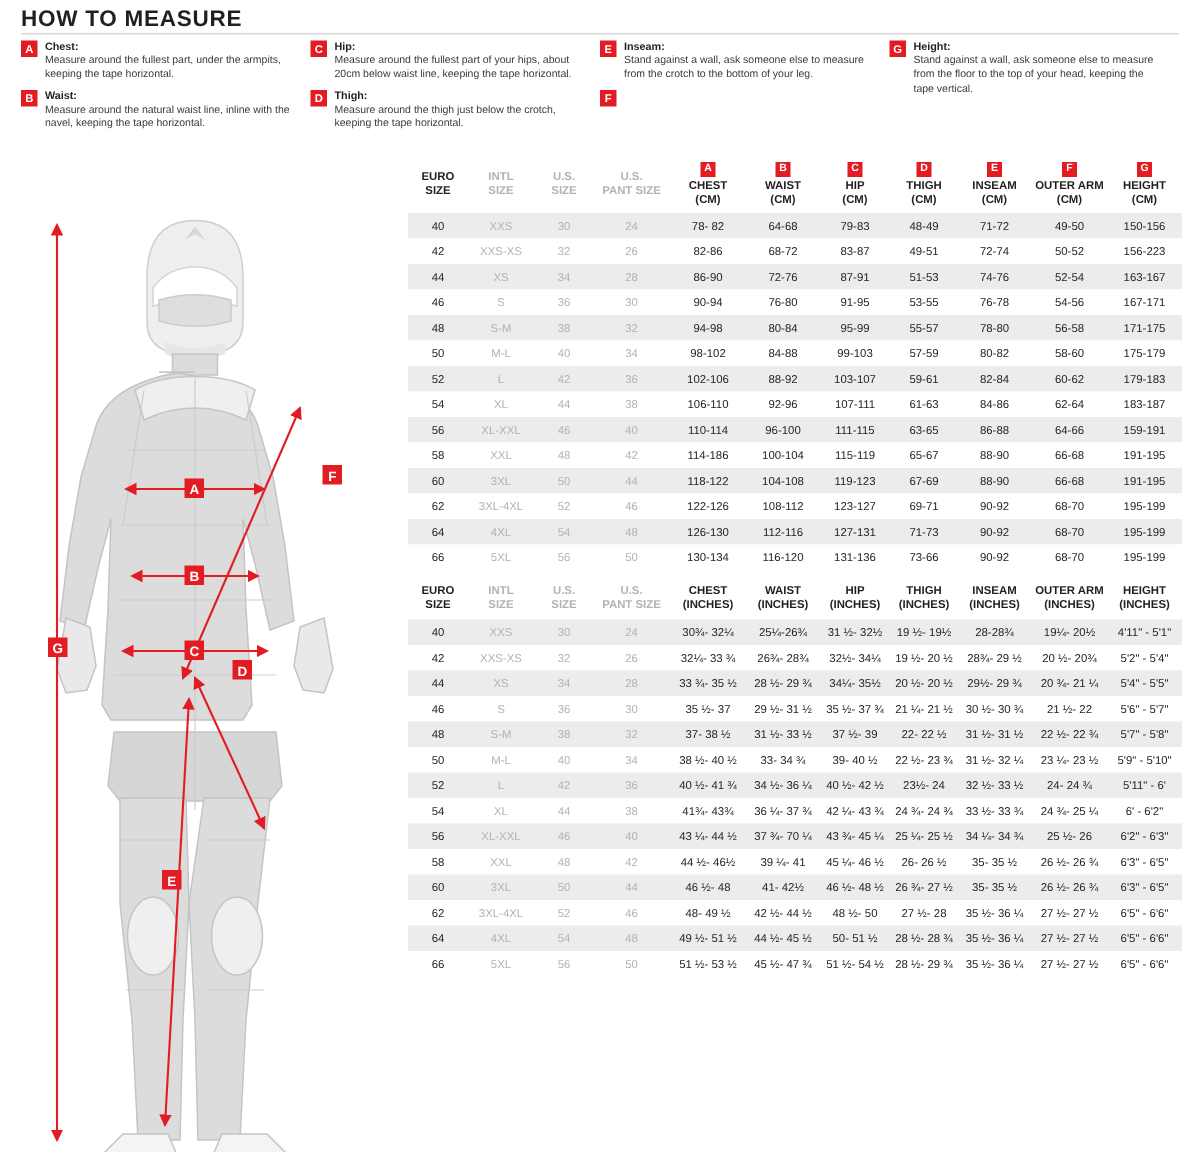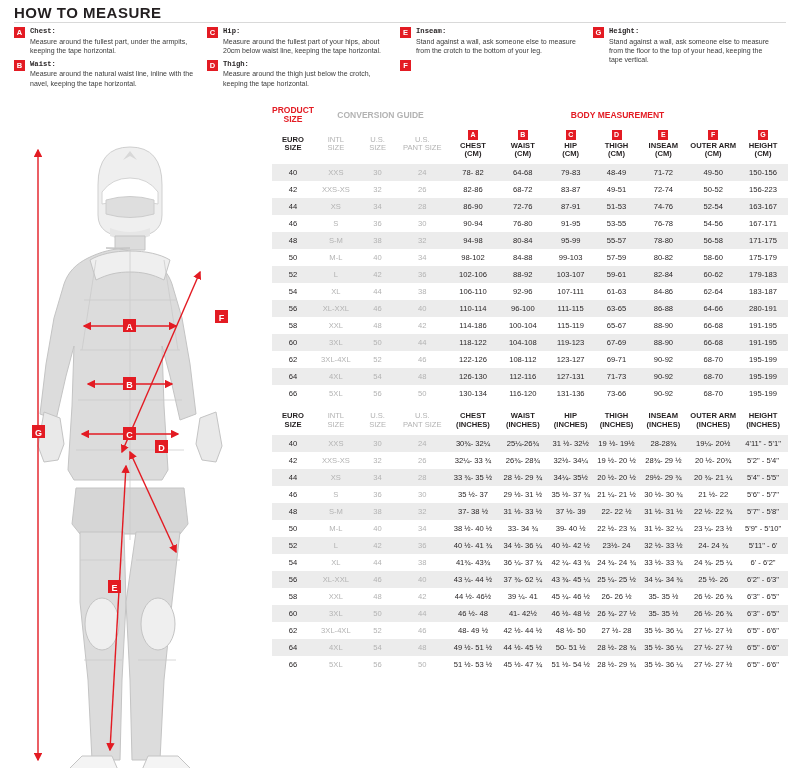--- a/index.html
+++ b/index.html
@@ -31,39 +31,39 @@
     display:flex; gap:0px;
   }
   .legend-col { width:193px; padding-right:10px; }
   .legend-item { display:flex; gap:5px; margin-bottom:4px; }
   .badge {
     width:11px; height:11px; min-width:11px; background:#e31b23; color:#fff;
     font-size:7.5px; font-weight:bold; line-height:11px; text-align:center;
     margin-top:1px;
   }
   .legend-body { font-size:7px; line-height:1.32; color:#3b3b3b; }
-  .legend-body b { color:#231f20; font-size:7.2px;font-family:Liberation Mono, monospace; }
+  .legend-body b { color:#231f20; font-size:7.2px; }
 
   
   .figure { position:absolute; left:10px; top:100px; width:250px; height:668px; }
   .fig-svg { display:block; }
 
   
   .tables { position:absolute; left:272px; top:104px; width:516px; }
   table { border-collapse:collapse; width:516px; }
   td, th { padding:0; }
 
   .grp-head td { font-size:8.5px; font-weight:bold; color:#e31b23; text-align:center; line-height:1.1; padding:2px 0 1px; }
   .grp-head td.grey { color:#b3b3b3; }
 
   .hdr td {
     font-size:7.6px; font-weight:bold; text-align:center; color:#231f20;
     padding:4px 1px 5px; line-height:1.15; vertical-align:middle;
   }
-  .hdr td.grey { color:#b3b3b3; font-weight:normal; }
+  .hdr td.grey { color:#b3b3b3; font-weight:bold; }
   .hdr .lbl-badge {
     display:inline-block; width:10px; height:10px; background:#e31b23; color:#fff;
     font-size:7px; font-weight:bold; line-height:10px; text-align:center; margin-bottom:2px;
   }
   .row td {
     font-size:7.6px; text-align:center; color:#231f20; height:17px; line-height:17px;
   }
   .row td.grey { color:#b3b3b3; }
   .row.alt td { background:#ececec; }
   .row.plain td { background:#ffffff; }
@@ -221,25 +221,20 @@
           <col style="width:50px">
         <col style="width:52px">
           <col style="width:48px">
           <col style="width:48px">
         <col style="width:44px">
           <col style="width:50px">
           <col style="width:50px">
           <col style="width:50px">
       </colgroup>
       <tbody id="tbody">
-          <tr class="grp-head">
-            <td colspan="1"><span>PRODUCT SIZE</span></td>
-            <td class="grey" colspan="3"><span>CONVERSION GUIDE</span></td>
-            <td colspan="7"><span>BODY MEASUREMENT</span></td>
-          </tr>
           <tr class="hdr">
             <td><span>EURO<br>SIZE</span></td>
             <td class="grey"><span>INTL<br>SIZE</span></td>
             <td class="grey"><span>U.S.<br>SIZE</span></td>
             <td class="grey"><span>U.S.<br>PANT SIZE</span></td>
             <td><span class="lbl-badge">A</span><br><span>CHEST<br>(CM)</span></td>
             <td><span class="lbl-badge">B</span><br><span>WAIST<br>(CM)</span></td>
             <td><span class="lbl-badge">C</span><br><span>HIP<br>(CM)</span></td>
             <td><span class="lbl-badge">D</span><br><span>THIGH<br>(CM)</span></td>
             <td><span class="lbl-badge">E</span><br><span>INSEAM<br>(CM)</span></td>
@@ -354,21 +349,21 @@
             <td><span>56</span></td>
             <td class="grey"><span>XL-XXL</span></td>
             <td class="grey"><span>46</span></td>
             <td class="grey"><span>40</span></td>
             <td><span>110-114</span></td>
             <td><span>96-100</span></td>
             <td><span>111-115</span></td>
             <td><span>63-65</span></td>
             <td><span>86-88</span></td>
             <td><span>64-66</span></td>
-            <td><span>280-191</span></td>
+            <td><span>159-191</span></td>
           </tr>
           <tr class="row plain">
             <td><span>58</span></td>
             <td class="grey"><span>XXL</span></td>
             <td class="grey"><span>48</span></td>
             <td class="grey"><span>42</span></td>
             <td><span>114-186</span></td>
             <td><span>100-104</span></td>
             <td><span>115-119</span></td>
             <td><span>65-67</span></td>
@@ -547,21 +542,21 @@
             <td><span>33 ½- 33 ¾</span></td>
             <td><span>24 ¾- 25 ¼</span></td>
             <td><span>6' - 6'2"</span></td>
           </tr>
           <tr class="row alt">
             <td><span>56</span></td>
             <td class="grey"><span>XL-XXL</span></td>
             <td class="grey"><span>46</span></td>
             <td class="grey"><span>40</span></td>
             <td><span>43 ¼- 44 ½</span></td>
-            <td><span>37 ¾- 62 ¼</span></td>
+            <td><span>37 ¾- 70 ¼</span></td>
             <td><span>43 ¾- 45 ¼</span></td>
             <td><span>25 ¼- 25 ½</span></td>
             <td><span>34 ¼- 34 ¾</span></td>
             <td><span>25 ½- 26</span></td>
             <td><span>6'2" - 6'3"</span></td>
           </tr>
           <tr class="row plain">
             <td><span>58</span></td>
             <td class="grey"><span>XXL</span></td>
             <td class="grey"><span>48</span></td>

